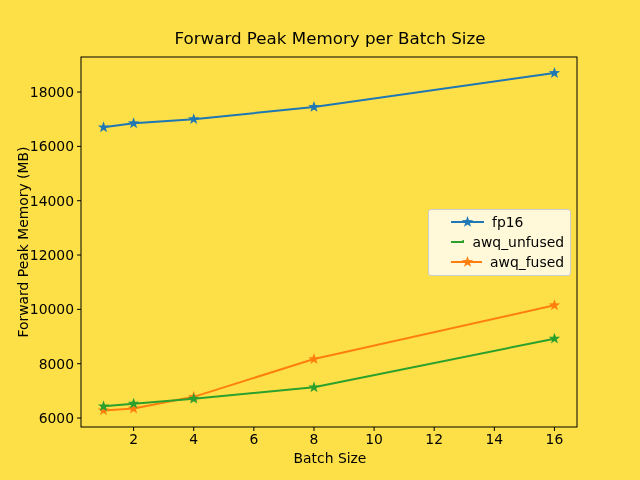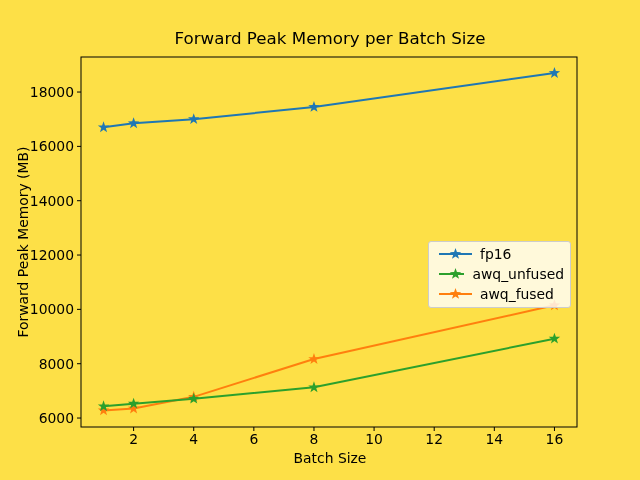--- a/index.html
+++ b/index.html
@@ -35,22 +35,21 @@
   }
   .legend {
     position: absolute;
     left: 428px;
     top: 209px;
     width: 143px;
     box-sizing: border-box;
     border: 1px solid #cccccc;
     border-radius: 3px;
     background: rgba(255,255,255,0.8);
-    padding: 2px 6px 3px 10px;
-    margin-top: 32px;
+    padding: 2px 6px 3px 22px;
   }
   .legend-row {
     display: flex;
     align-items: center;
     height: 20px;
   }
   .legend-label {
     margin-left: 8px;
     font-size: 13.9px;
     color: #000000;

